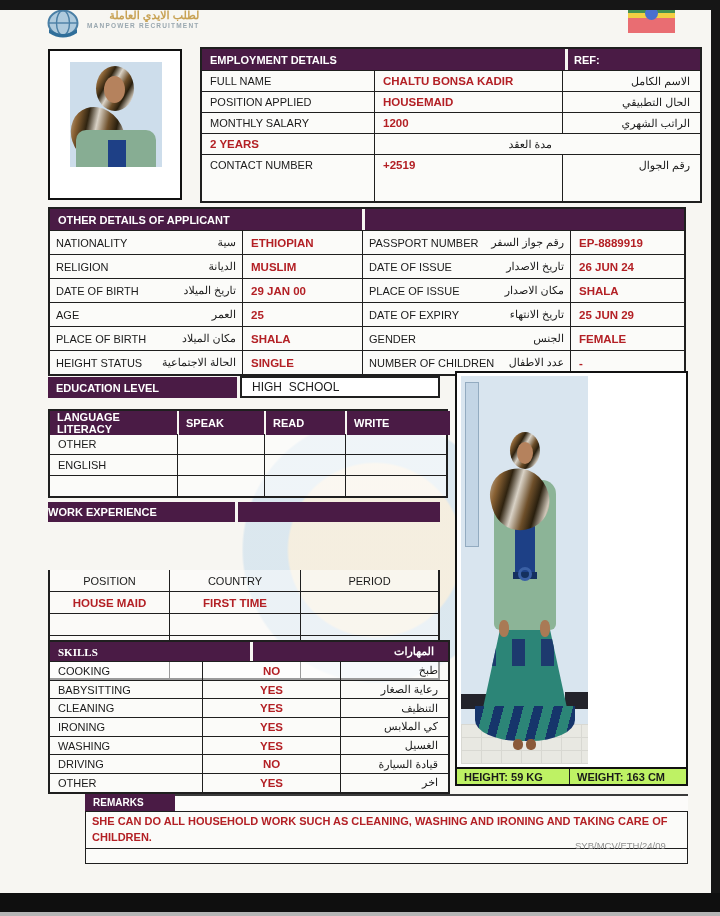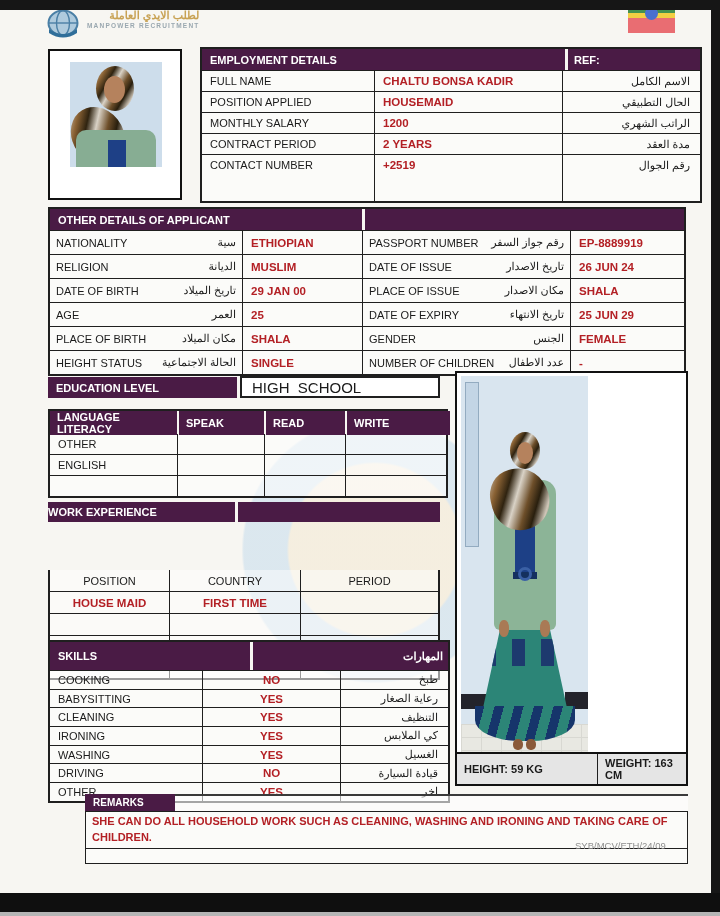--- a/index.html
+++ b/index.html
@@ -70,21 +70,21 @@
   .det .phead { height:21px; }
   .det .pdiv { left:312px; }
   .drow { grid-template-columns:192px 120px 208px 114px; height:24px; }
   .dlbl { justify-content:space-between; padding:0 6px; }
   .dlbl .arn { text-align:right; }
 
   
   .edu-bar { position:absolute; left:48px; top:377px; width:189px; height:21px; background:#4a1b45; color:#fff;
              font-weight:bold; font-size:11px; display:flex; align-items:center; padding-left:8px; }
   .edu-val { position:absolute; left:240px; top:376px; width:200px; height:22px; border:2px solid #1f1f1f;
-             background:#fff; font-size:15px; display:flex; align-items:center; padding-left:10px; white-space:pre; }
+             background:#fff; font-size:12px; display:flex; align-items:center; padding-left:10px; white-space:pre; }
 
   
   .lang { left:48px; top:409px; width:400px; }
   .lang-head { display:grid; grid-template-columns:127px 87px 81px 105px; height:22px; }
   .lang-head .hc { background:#4a1b45; color:#fff; font-weight:bold; font-size:11px; display:flex; align-items:center; padding-left:7px; }
   .lang-head .hc + .hc { border-left:2px solid #f7f6f2; }
   .lrow { grid-template-columns:127px 87px 81px 105px; height:21px; }
 
   
   .wrap-work { position:absolute; left:48px; top:502px; width:392px; }
@@ -93,21 +93,21 @@
   .work-bar .pdiv { left:187px; }
   .work-tbl { border:2px solid #1f1f1f; border-top:none; background:rgba(255,255,255,0.45); }
   .wrow { grid-template-columns:119px 131px 138px; height:21px; }
   .wrow.hdr { border-top:none;margin-top:48px; }
   .wrow .hc { justify-content:center; font-size:11px; }
   .wrow.r1 { height:22px; }
   .wrow.tall { height:21.5px; }
 
   
   .skl { left:48px; top:640px; width:402px; }
-  .skl .phead { height:28px; justify-content:space-between; padding-right:5px; }
+  .skl .phead { height:19px; justify-content:space-between; padding-right:14px;font-family:Liberation Serif, serif; }
   .skl .phead .arhead { direction:rtl; }
   .skl .pdiv { left:200px; }
   .srow { grid-template-columns:152px 138px 108px; height:18.7px; }
 
   
   .full-box { position:absolute; left:455px; top:371px; width:233px; height:415px; background:#fff; border:2px solid #111; }
   .full-photo { position:absolute; left:4px; top:3px; width:127px; height:388px; background:#d9e5ef; overflow:hidden; }
   .mirror { position:absolute; left:4px; top:6px; width:14px; height:165px; background:#c3d5e5; border:1px solid #93abc0; }
   .base-l { position:absolute; left:0; top:318px; width:26px; height:15px; background:#23232b; }
   .base-r { position:absolute; left:104px; top:316px; width:23px; height:17px; background:#23232b; }
@@ -125,22 +125,22 @@
   .f-hand-r{ position:absolute; left:79px; top:244px; width:10px; height:17px; border-radius:45%; background:#a97a55; }
   .f-skirt { position:absolute; left:22px; top:204px; width:84px; height:128px; background:#2c8577;
              clip-path: polygon(33% 0, 67% 0, 100% 100%, 0 100%); }
   .f-band  { position:absolute; left:0; top:46%; width:100%; height:21%;
              background: repeating-linear-gradient(90deg,#1d3a6e 0 13px, transparent 13px 29px); }
   .f-ruffle{ position:absolute; left:14px; top:330px; width:100px; height:35px;
              background: repeating-linear-gradient(105deg,#16356b 0 9px,#2c8577 9px 19px);
              border-radius: 0 0 45% 45% / 0 0 60% 60%; }
   .f-foot1 { position:absolute; left:52px; top:363px; width:10px; height:11px; border-radius:45%; background:#8a5a3a; }
   .f-foot2 { position:absolute; left:65px; top:363px; width:10px; height:11px; border-radius:45%; background:#8a5a3a; }
-  .hw { position:absolute; left:0; bottom:0; width:229px; height:32px; border-top:2px solid #111;
-        display:grid; grid-template-columns:112px 1fr; background:#e5e5e5;gap:28px; }
+  .hw { position:absolute; left:0; bottom:0; width:229px; height:17px; border-top:2px solid #111;
+        display:grid; grid-template-columns:112px 1fr; background:#bef264; }
   .hw .c { font-size:11px; padding-left:7px; font-weight:600; }
 
   
   .rem-tab { position:absolute; left:85px; top:794px; width:90px; height:17px; background:#4a1b45; color:#fff;
              font-weight:bold; font-size:10px; display:flex; align-items:center; padding-left:8px; }
   .rem-strip { position:absolute; left:175px; top:794px; width:513px; height:17px; border-top:2px solid #3a3a3a; background:rgba(255,255,255,0.6); }
   .rem-box { position:absolute; left:85px; top:811px; width:603px; height:38px; border:1.5px solid #1f1f1f;
              color:#b32025; font-weight:bold; font-size:11px; line-height:1.45; padding:2px 6px; background:rgba(255,255,255,0.55); }
   .rem-empty { position:absolute; left:85px; top:849px; width:603px; height:15px; border:1.5px solid #1f1f1f; border-top:none; background:rgba(255,255,255,0.5); }
   .doc-code { position:absolute; left:575px; top:840px; font-size:9.5px; color:#8e8e8e; }
@@ -196,21 +196,20 @@
       <div class="c lbl">POSITION APPLIED</div>
       <div class="c val">HOUSEMAID</div>
       <div class="c ar">الحال التطبيقي</div>
     </div>
     <div class="trow erow">
       <div class="c lbl">MONTHLY SALARY</div>
       <div class="c val">1200</div>
       <div class="c ar">الراتب الشهري</div>
     </div>
     <div class="trow erow">
-      <div class="c lbl">CONTRACT PERIOD</div>
       <div class="c val">2 YEARS</div>
       <div class="c ar">مدة العقد</div>
     </div>
     <div class="trow erow erow-last">
       <div class="c lbl">CONTACT NUMBER</div>
       <div class="c val">+2519</div>
       <div class="c ar">رقم الجوال</div>
     </div>
   </div>
 

